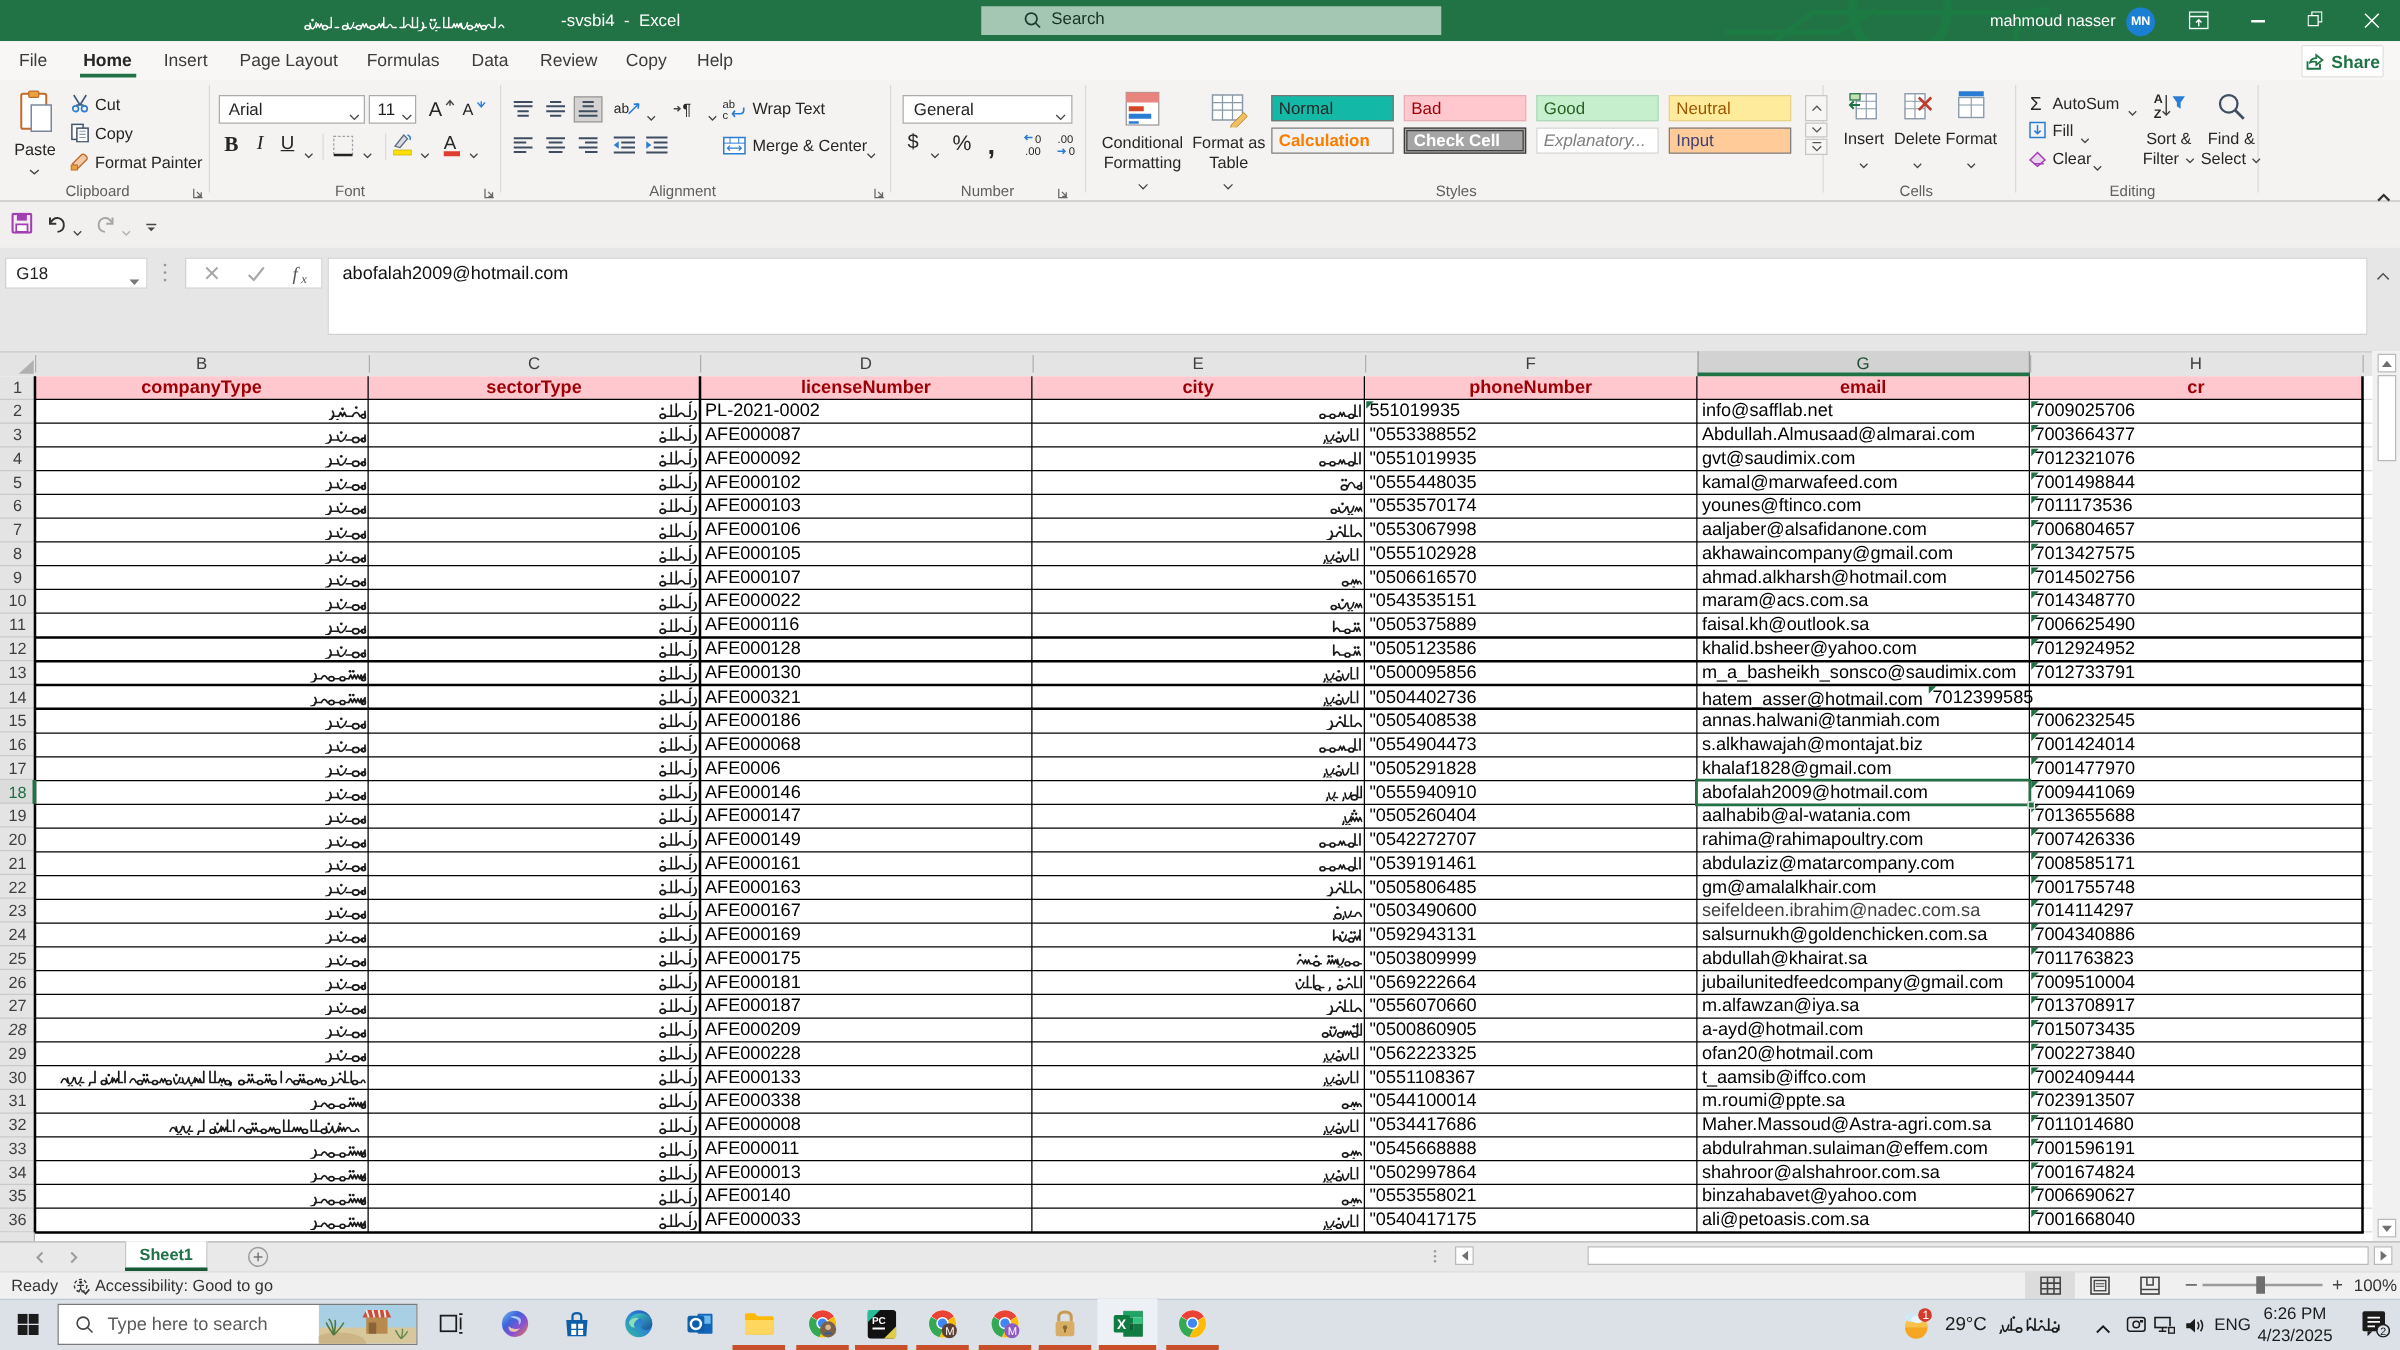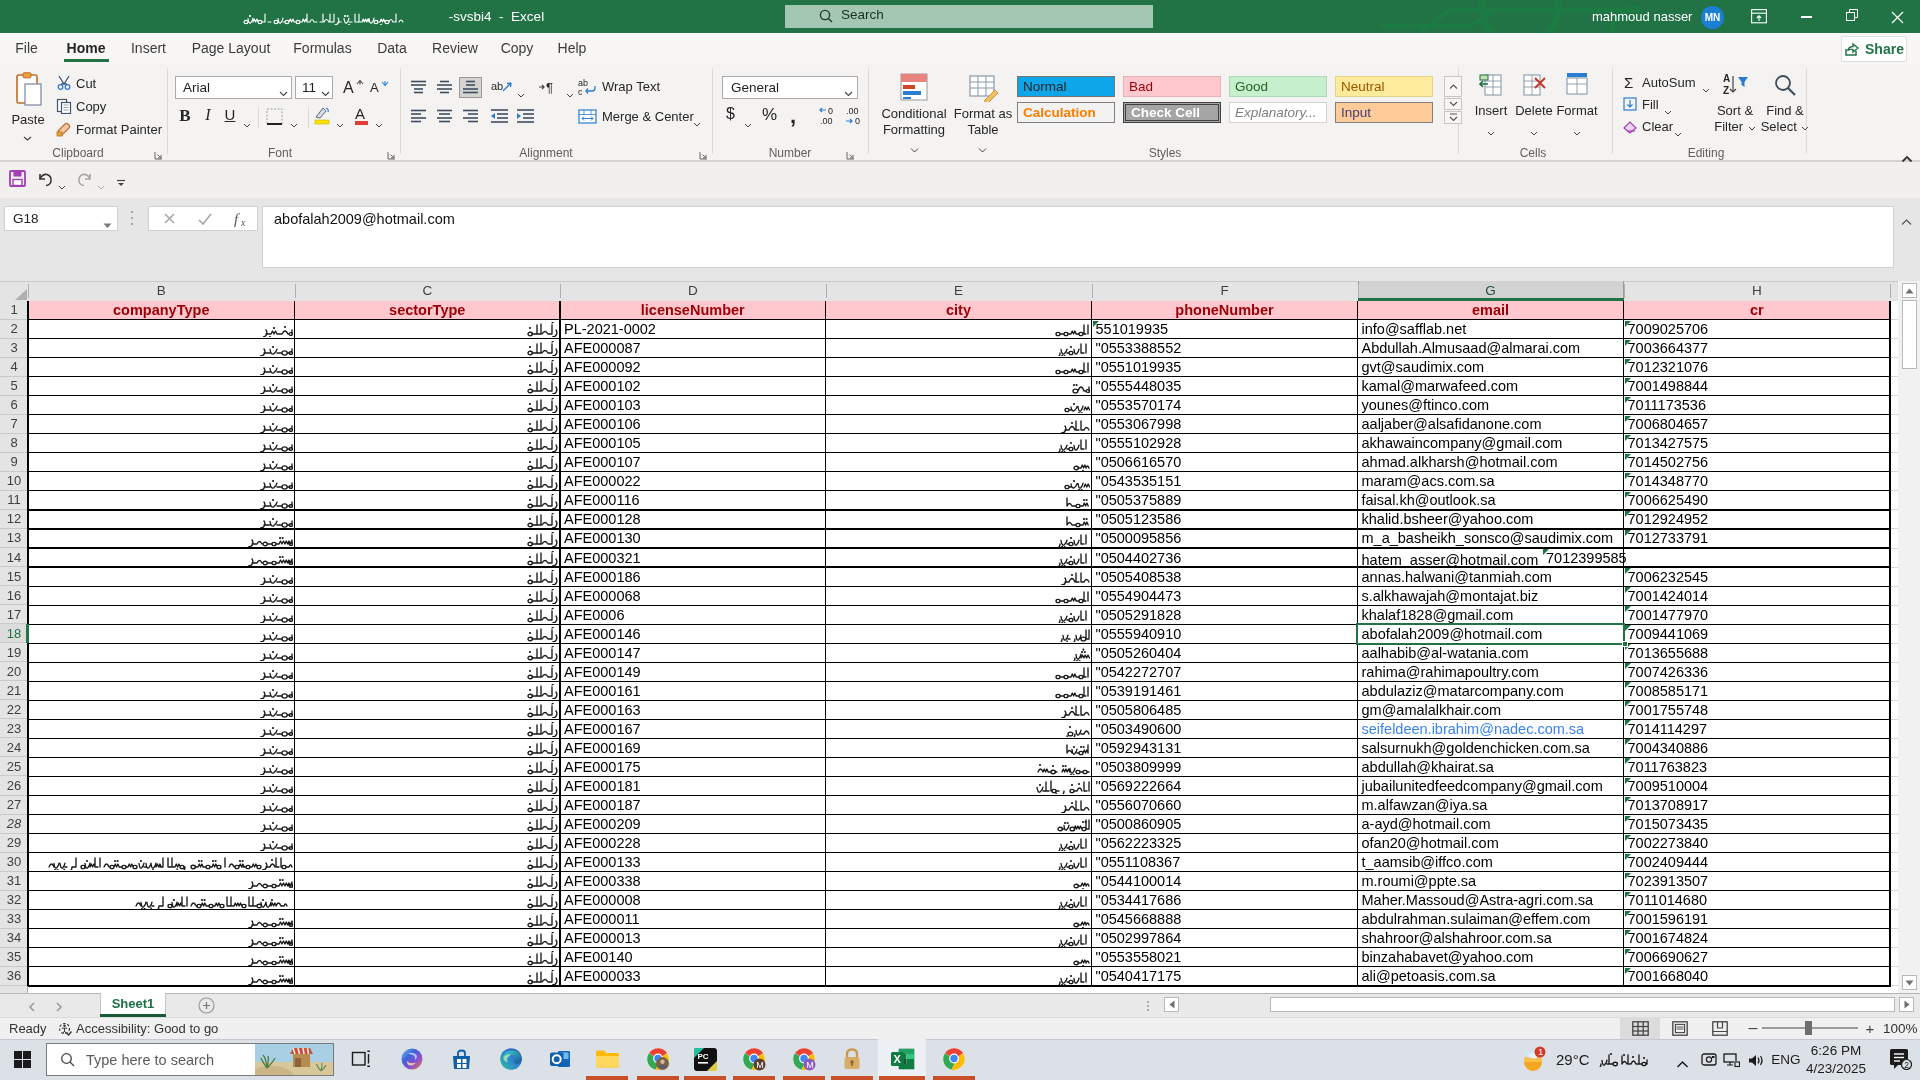--- a/index.html
+++ b/index.html
@@ -307,21 +307,21 @@
         <line x1="2" y1="16" x2="26" y2="16" stroke="#8A99A8" stroke-width="1"></line>
         <line x1="10" y1="4" x2="10" y2="24" stroke="#8A99A8" stroke-width="1"></line>
         <line x1="18" y1="4" x2="18" y2="24" stroke="#8A99A8" stroke-width="1"></line>
         <path d="M17,28 L27,18 l3,3 L20,31 l-4,1 Z" fill="#F2C063" stroke="#B8862D" stroke-width="0.8"></path>
       </svg></div>
     <div style="left:0;top:36px;width:62px;font-size:13px;color:#262626;text-align:center;line-height:16px">Format as<br>Table</div>
   </div>
 <div style="left:978px;top:139px;width:9px;height:5px;"><svg width="9" height="5">
       <path d="M1,0.5 L4.5,4 L8,0.5" fill="none" stroke="#444" stroke-width="1"></path>
     </svg></div>
-<div style="left:1017px;top:76px;width:98px;height:21px;background:#0ea5e9;border:1.5px solid #76756F;font-size:13.5px;color:#262626;font-weight:normal;font-style:normal;display:flex;align-items:center;padding-left:5px;">Normal</div>
+<div style="left:1017px;top:76px;width:98px;height:21px;background:#14b8a6;border:1.5px solid #76756F;font-size:13.5px;color:#262626;font-weight:normal;font-style:normal;display:flex;align-items:center;padding-left:5px;">Normal</div>
 <div style="left:1123px;top:76px;width:98px;height:21px;background:#FFC7CE;border:1px solid #E8B0B6;font-size:13.5px;color:#9C0006;font-weight:normal;font-style:normal;display:flex;align-items:center;padding-left:5px;">Bad</div>
 <div style="left:1229px;top:76px;width:98px;height:21px;background:#C6EFCE;border:1px solid #AFD8B8;font-size:13.5px;color:#276221;font-weight:normal;font-style:normal;display:flex;align-items:center;padding-left:5px;">Good</div>
 <div style="left:1335px;top:76px;width:98px;height:21px;background:#FFEB9C;border:1px solid #E6D38A;font-size:13.5px;color:#9C5700;font-weight:normal;font-style:normal;display:flex;align-items:center;padding-left:5px;">Neutral</div>
 <div style="left:1017px;top:102px;width:98px;height:21px;background:#F2F2F2;border:1px solid #7F7F7F;font-size:13.5px;color:#FA7D00;font-weight:bold;font-style:normal;display:flex;align-items:center;padding-left:5px;">Calculation</div>
 <div style="left:1123px;top:102px;width:98px;height:21px;background:#A5A5A5;border:3px double #3F3F3F;font-size:13.5px;color:#FFFFFF;font-weight:bold;font-style:normal;display:flex;align-items:center;padding-left:5px;">Check Cell</div>
 <div style="left:1229px;top:102px;width:98px;height:21px;background:#FFFFFF;border:1px solid #D5D3D1;font-size:13.5px;color:#7F7F7F;font-weight:normal;font-style:italic;display:flex;align-items:center;padding-left:5px;">Explanatory...</div>
 <div style="left:1335px;top:102px;width:98px;height:21px;background:#FFCC99;border:1px solid #7F7F7F;font-size:13.5px;color:#3F3F76;font-weight:normal;font-style:normal;display:flex;align-items:center;padding-left:5px;">Input</div>
 <div style="left:1014px;top:73px;width:1px;height:0px;"></div>
 <div style="left:1444px;top:76px;width:18px;height:21px;background:#F7F6F5;border:1px solid #C8C6C4;display:flex;align-items:center;justify-content:center">
     <svg width="9" height="6">
@@ -1092,21 +1092,21 @@
       </svg></span>
   </div>
 <div style="left:564px;top:719.38px;width:261.5px;height:19.04px;font-size:14.5px;color:#000;display:flex;align-items:center;">AFE000167</div>
 <div style="left:825.5px;top:719.38px;width:266.0px;height:19.04px;display:flex;align-items:center;justify-content:flex-end;">
     <span style="position:static;margin-right:2px"><svg width="25" height="15" viewBox="0 0 25 15" style="vertical-align:middle">
         <path d="M3,12 a2.4,1.92 0 1,0 4.8,0 a2.4,1.92 0 1,0 -4.8,0 M10,12 q0,4 -3.5,4.5 q-3.5,0.5 -4.5,-2.5 M11,8.5 q0.75,5.95 2.75,4.2 q1.75,-1.4000000000000001 2.25,-4.55 M16,12 L19,12 M19,12 q2.5,-6 5,0" fill="none" stroke="#1a1a1a" stroke-width="1.35" stroke-linecap="round" stroke-linejoin="round"></path>
         <circle cx="5" cy="5" r="1.1" fill="#1a1a1a"></circle>
       </svg></span>
   </div>
 <div style="left:1091.5px;top:719.38px;width:266.0px;height:19.04px;font-size:14.5px;color:#000;display:flex;align-items:center;padding-left:4px;position:absolute;">"0503490600</div>
-<div style="left:1361.5px;top:719.38px;width:262.0px;height:19.04px;font-size:14.5px;color:#3b82f6;display:flex;align-items:center;text-align:center;">seifeldeen.ibrahim@nadec.com.sa</div>
+<div style="left:1361.5px;top:719.38px;width:262.0px;height:19.04px;font-size:14.5px;color:#404040;display:flex;align-items:center;text-align:center;">seifeldeen.ibrahim@nadec.com.sa</div>
 <div style="left:1623.5px;top:719.38px;width:266.5px;height:19.04px;font-size:14.5px;color:#000;display:flex;align-items:center;padding-left:4px;">7014114297<div style="left:1px;top:1px;width:0;height:0;border-top:6px solid #1E7145;border-right:6px solid transparent;"></div></div>
 <div style="left:28px;top:738.42px;width:266.5px;height:19.04px;display:flex;align-items:center;justify-content:flex-end;overflow:visible;z-index:2;">
     <span style="position:static;margin-right:2px;white-space:nowrap"><svg width="33" height="15" viewBox="0 0 33 15" style="vertical-align:middle">
         <path d="M4,8 q1.5,2 0.5,4.5 q-1,2.5 -4,2.5 M4,12 L10,12 M10,8.5 q1.05,5.95 3.8500000000000005,4.2 q2.4499999999999997,-1.4000000000000001 3.15,-4.55 M17,12 L22,12 M22,12 a2.6,2.08 0 1,0 5.2,0 a2.6,2.08 0 1,0 -5.2,0 M27,12 L30,12 M29,12 a1.8,1.4400000000000002 0 1,0 3.6,0 a1.8,1.4400000000000002 0 1,0 -3.6,0 M32,12 L32,8" fill="none" stroke="#1a1a1a" stroke-width="1.35" stroke-linecap="round" stroke-linejoin="round"></path>
         <circle cx="13" cy="6" r="1.1" fill="#1a1a1a"></circle>
       </svg></span>
   </div>
 <div style="left:294.5px;top:738.42px;width:265.5px;height:19.04px;display:flex;align-items:center;justify-content:flex-end;">
     <span style="position:static;margin-right:2px"><svg width="33" height="15" viewBox="0 0 33 15" style="vertical-align:middle">
         <path d="M3,12 a2.2,1.7600000000000002 0 1,0 4.4,0 a2.2,1.7600000000000002 0 1,0 -4.4,0 M7,12 L12,12 M12,12 L12,3 M12,12 L16,12 M16,12 L16,2 M17,12 q3.0,-5.0 6,0 M23,12 L26,12 M27,12 L27,3 M27,1 q2,-1 1.5,-3 l-1.5,1 M31,8 q1.5,2 0.5,4.5 q-1,2.5 -4,2.5" fill="none" stroke="#1a1a1a" stroke-width="1.35" stroke-linecap="round" stroke-linejoin="round"></path>

